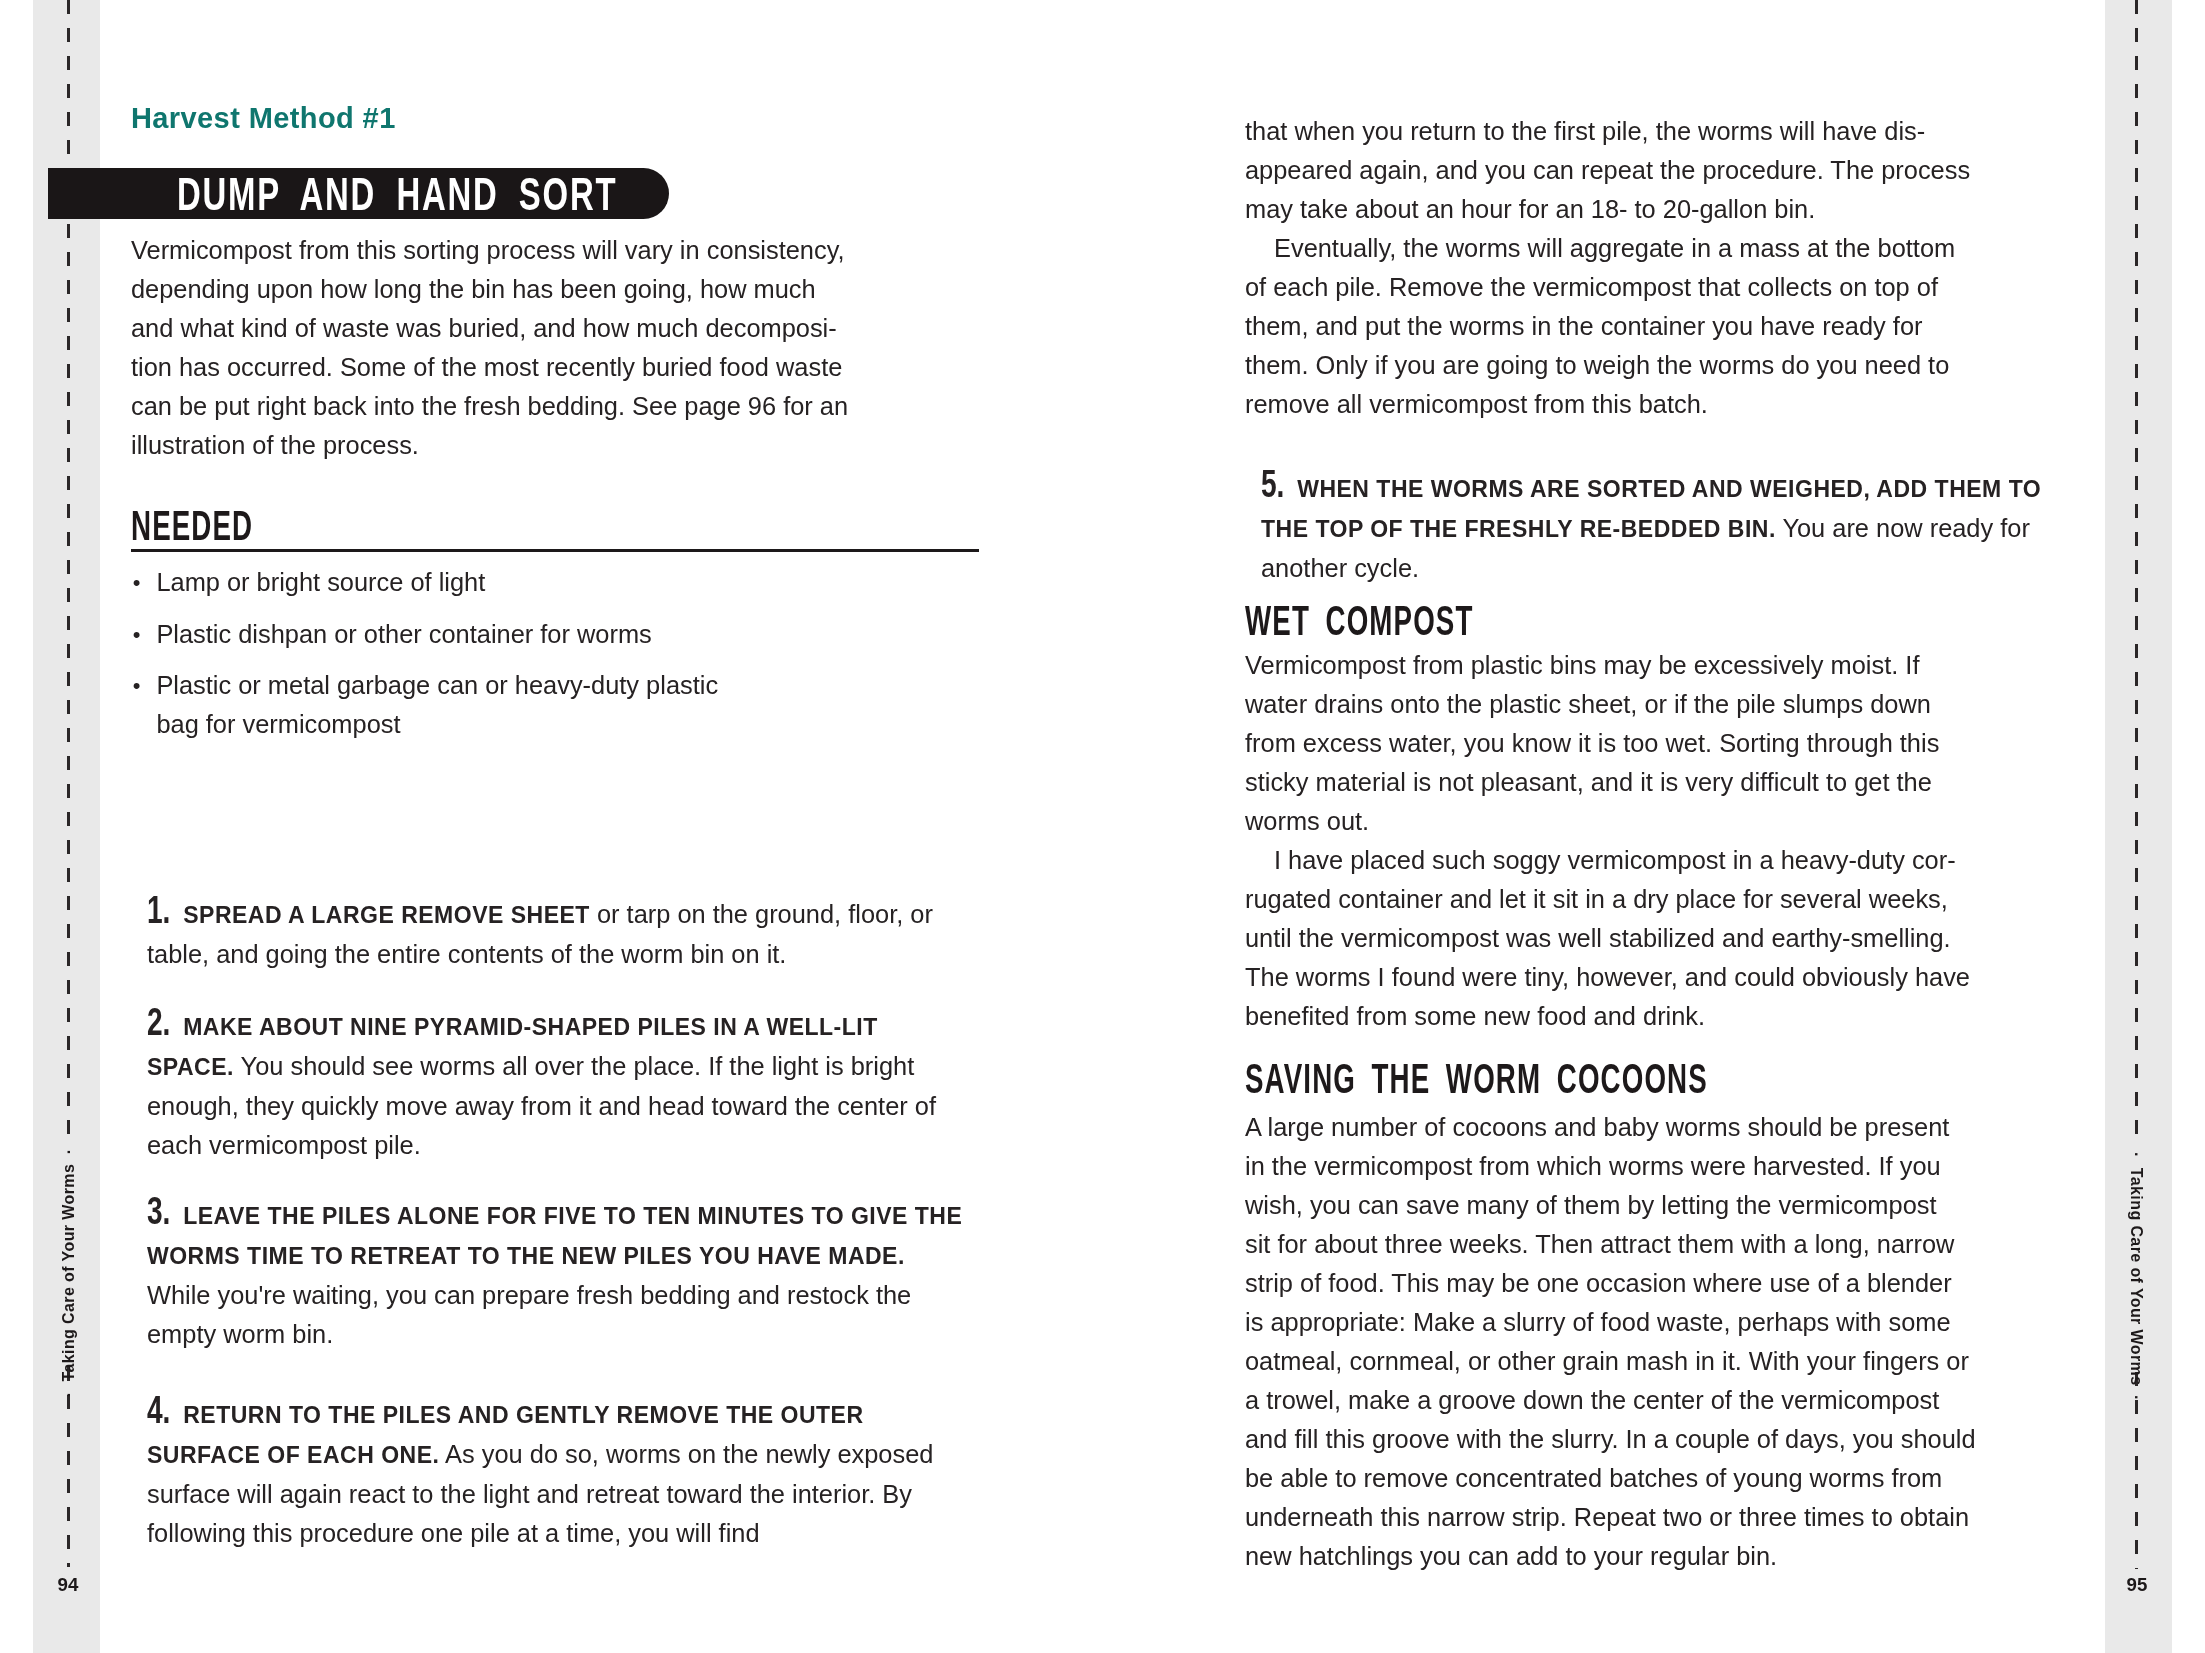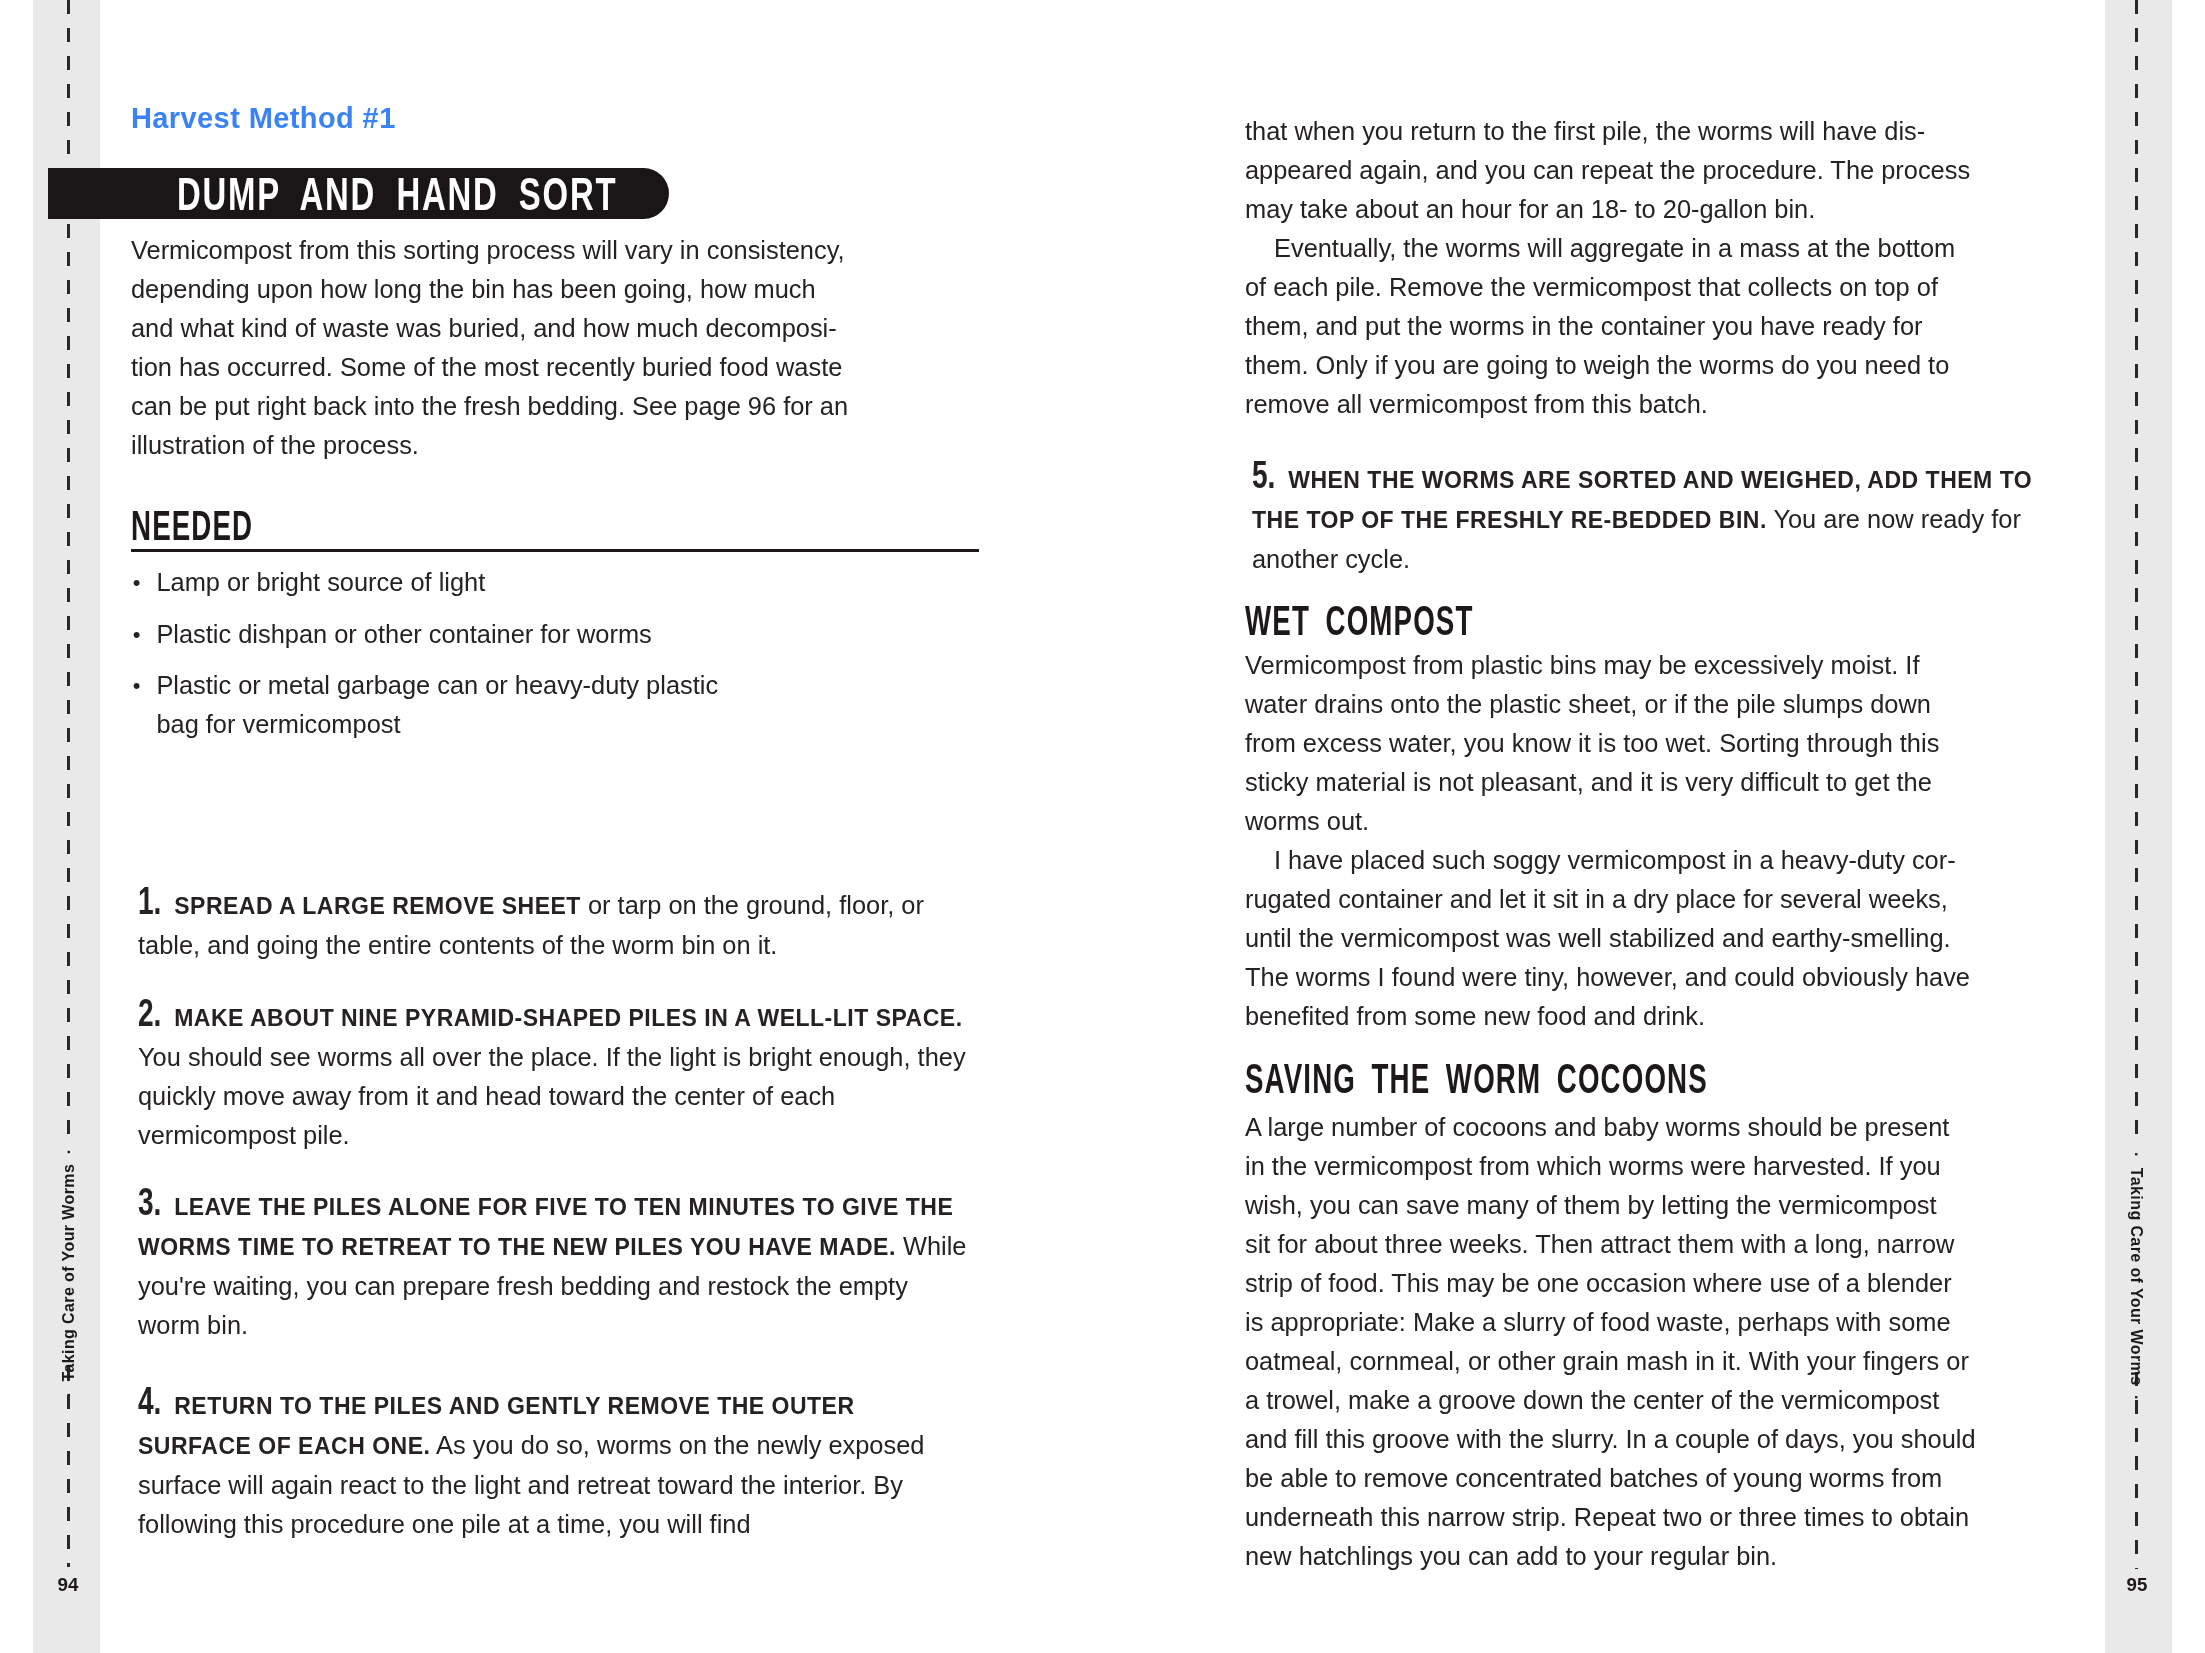--- a/index.html
+++ b/index.html
@@ -28,30 +28,30 @@
   .page-num.left{left:68px;}
   .page-num.right{left:2137px;}
 
   
   .col{position:absolute;width:848px;}
   .col.left{left:131px;}
   .col.right{left:1245px;}
 
   
   .kicker{position:absolute;left:131px;top:102px;font-size:29px;font-weight:700;
-    color:#3b82f6;letter-spacing:0.4px;}
+    color:#0f766e;letter-spacing:0.4px;}
   .banner{position:absolute;left:0;top:168px;width:621px;height:51px;background:#1a1617;
     border-radius:0 25.4px 25.4px 0;display:flex;align-items:center;margin-left:48px;}
   .banner-text{display:inline-block;margin-left:129px;color:#ffffff;font-size:47px;font-weight:700;
     letter-spacing:2.5px;word-spacing:13.6px;transform:scaleX(.70);transform-origin:0 50%;white-space:nowrap;}
   .display-head{display:inline-block;font-size:42px;font-weight:700;color:#1d191a;
     letter-spacing:1.7px;word-spacing:10.2px;transform:scaleX(.66);transform-origin:0 50%;white-space:nowrap;}
   .rule{position:absolute;height:2.5px;background:#1d191a;width:848px;left:0;}
   p.lines{margin:0;font-size:25.4px;line-height:39px;white-space:pre-line;}
-  p.flow{margin:7px;font-size:25.4px;line-height:39px;}
+  p.flow{margin:16px;font-size:25.4px;line-height:39px;}
   .indent{text-indent:29px;}
   .lead{font-weight:700;font-size:23px;letter-spacing:0.5px;}
   .step-num{display:inline-block;font-size:39px;font-weight:700;line-height:39px;
     transform:scaleX(.72);transform-origin:0 80%;margin-right:-3.4px;vertical-align:baseline;}
   ul.needed{list-style:none;margin:0;padding:0;font-size:25.4px;line-height:39px;}
   ul.needed li{position:relative;padding-left:25.4px;margin-bottom:12.7px;white-space:pre-line;}
   ul.needed li::before{content:"•";position:absolute;left:1.7px;top:0;font-size:22px;}
   .abs{position:absolute;}
 </style>
 </head>

